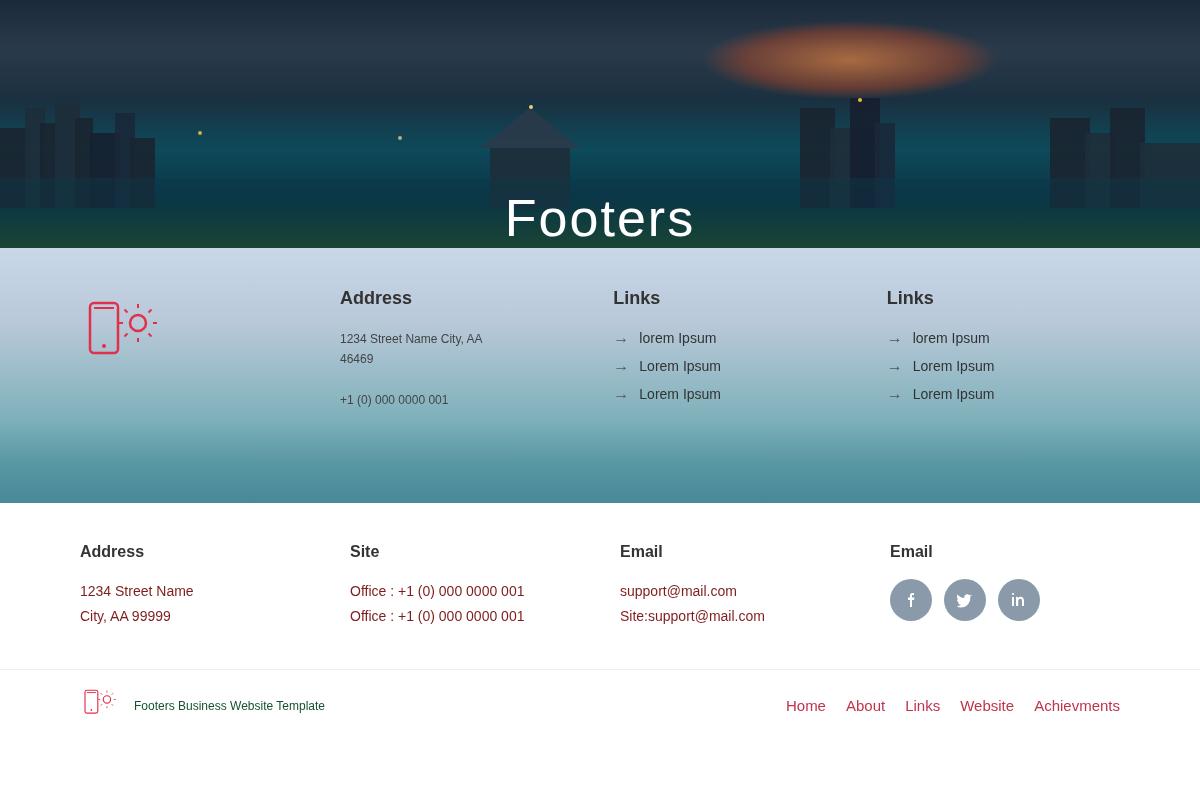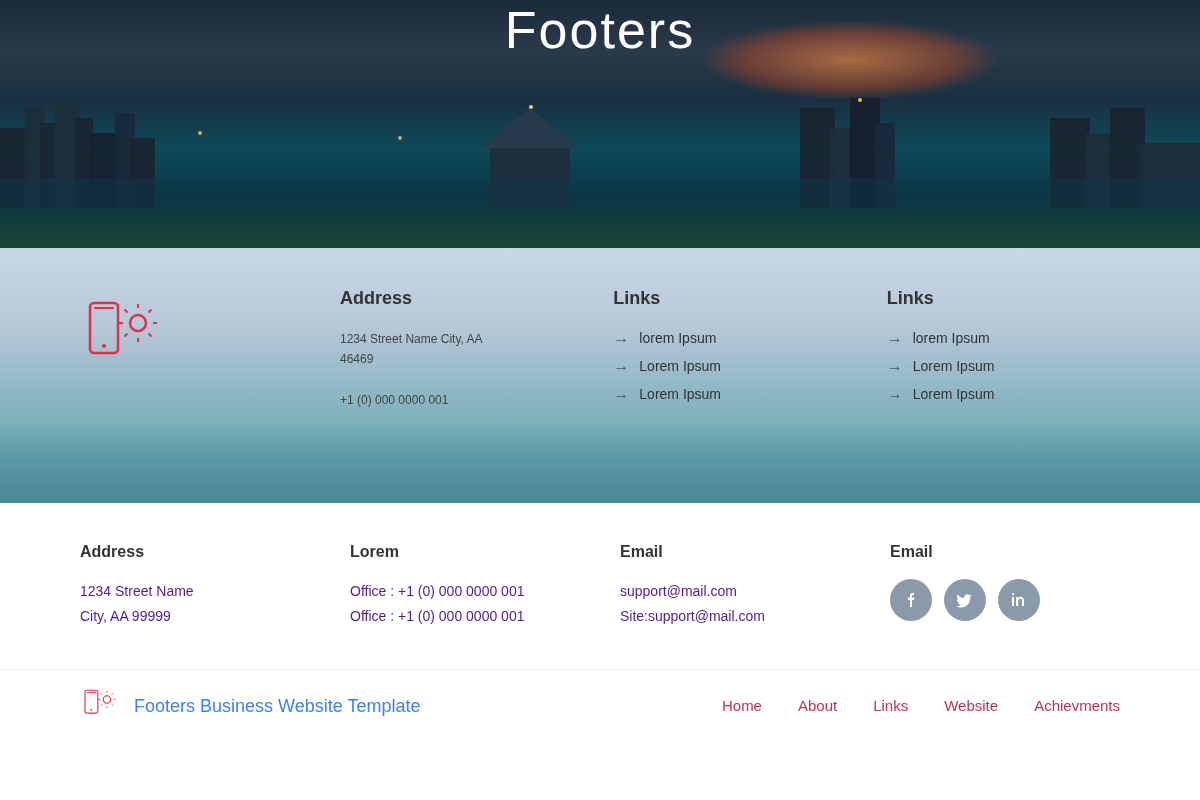--- a/index.html
+++ b/index.html
@@ -5,21 +5,21 @@
     * { margin: 0; padding: 0; box-sizing: border-box; }
     body { font-family: 'Segoe UI', Arial, sans-serif; width: 1200px; min-height: 800px; background: #fff; }
 
     
     .hero {
       width: 100%;
       height: 248px;
       position: relative;
       overflow: hidden;
       display: flex;
-      align-items: flex-start;
+      align-items: flex-end;
       justify-content: center;
     }
     .hero-bg {
       position: absolute;
       inset: 0;
       background: linear-gradient(
         to bottom,
         #1a2a3a 0%,
         #2a3a4a 20%,
         #1a3040 40%,
@@ -144,21 +144,21 @@
 
     .footer-bottom-title {
       font-size: 16px;
       font-weight: 600;
       color: #333;
       margin-bottom: 18px;
     }
 
     .footer-bottom-text {
       font-size: 14px;
-      color: #4c1d95;
+      color: #7f1d1d;
       line-height: 1.8;
     }
 
     .social-icons {
       display: flex;
       gap: 12px;
       margin-top: 4px;
     }
     .social-btn {
       width: 42px;
@@ -183,31 +183,31 @@
       align-items: center;
       justify-content: space-between;
     }
 
     .footer-brand {
       display: flex;
       align-items: center;
       gap: 12px;
     }
     .footer-brand-text {
-      font-size: 18px;
-      color: #3b82f6;
+      font-size: 12px;
+      color: #14532d;
     }
     .footer-brand-icon svg {
       width: 42px;
       height: 32px;
     }
 
     .footer-nav-links {
       display: flex;
-      gap: 36px;
+      gap: 20px;
       list-style: none;
     }
     .footer-nav-links li a {
       text-decoration: none;
       font-size: 15px;
       color: #c0334d;
       font-weight: 400;
     }
   </style>
 </head>
@@ -327,21 +327,21 @@
 
   <div>
     <div class="footer-bottom-title">Address</div>
     <div class="footer-bottom-text">
       <span>1234 Street Name</span><br>
       <span>City, AA 99999</span>
     </div>
   </div>
 
   <div>
-    <div class="footer-bottom-title">Lorem</div>
+    <div class="footer-bottom-title">Site</div>
     <div class="footer-bottom-text">
       <span>Office : +1 (0) 000 0000 001</span><br>
       <span>Office : +1 (0) 000 0000 001</span>
     </div>
   </div>
 
   <div>
     <div class="footer-bottom-title">Email</div>
     <div class="footer-bottom-text">
       <span>support@mail.com</span><br>

